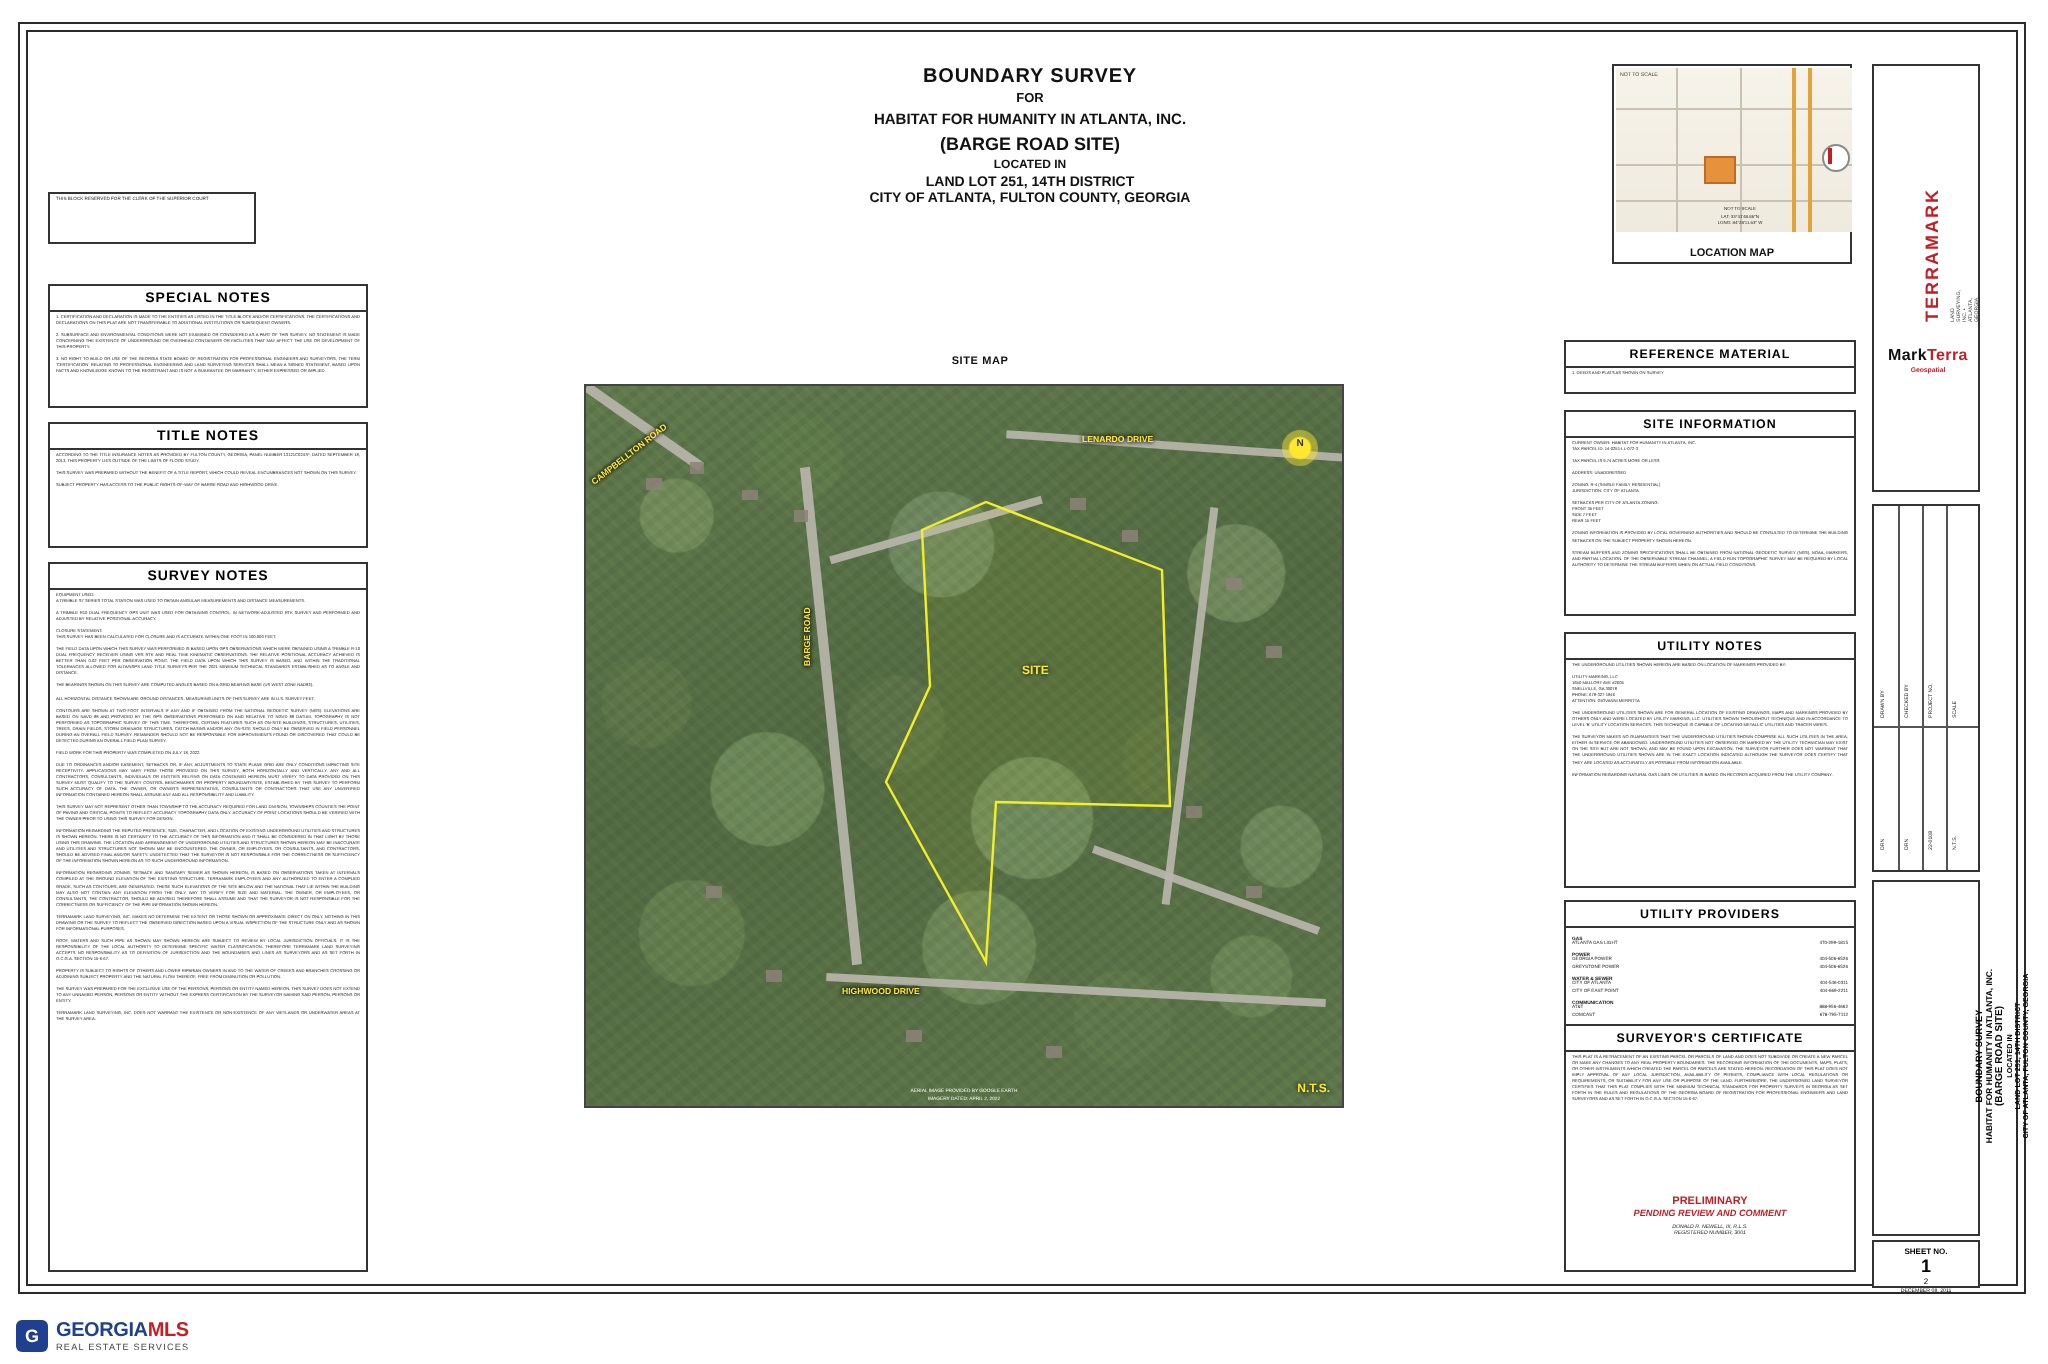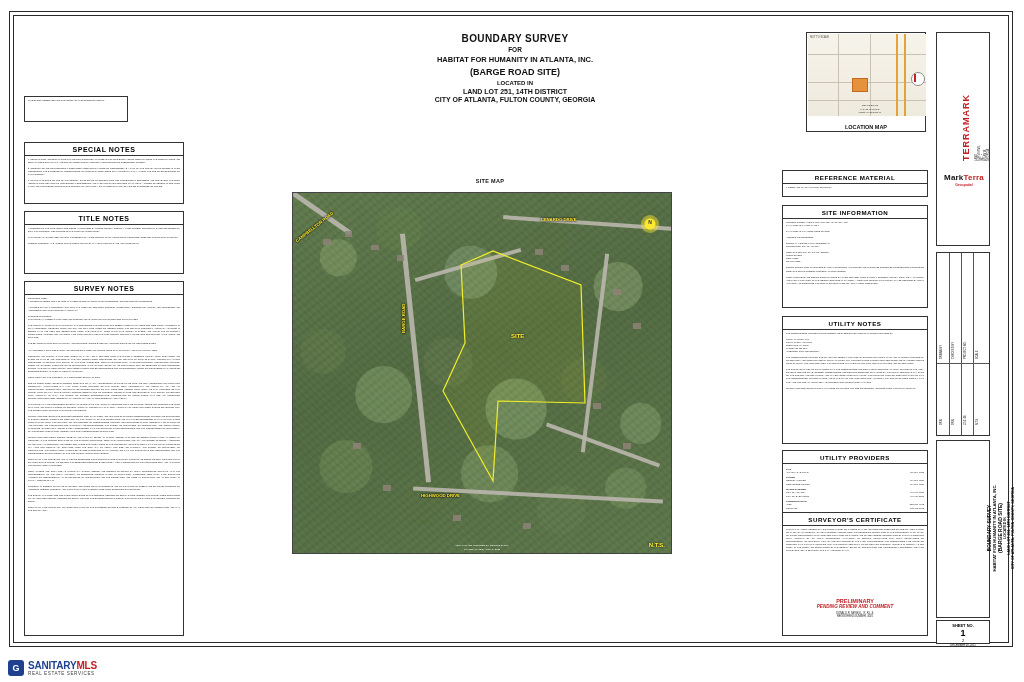--- a/index.html
+++ b/index.html
@@ -502,19 +502,19 @@
     <div class="sheet-label">SHEET NO.</div>
     <div class="sheet-num">1</div>
     <div class="sheet-frac">2</div>
     <div class="sheet-date">DECEMBER 08, 2011</div>
   </div>
 
   <div id="watermark">
     <div class="wm-badge">G</div>
     <div class="wm-text">
       <div class="t1">
-        <span>SANITARY</span><span class="ml">MLS</span>
+        <span>GEORGIA</span><span class="ml">MLS</span>
       </div>
       <div class="t2">REAL ESTATE SERVICES</div>
     </div>
   </div>
 
 </div>
 
 </body></html>

